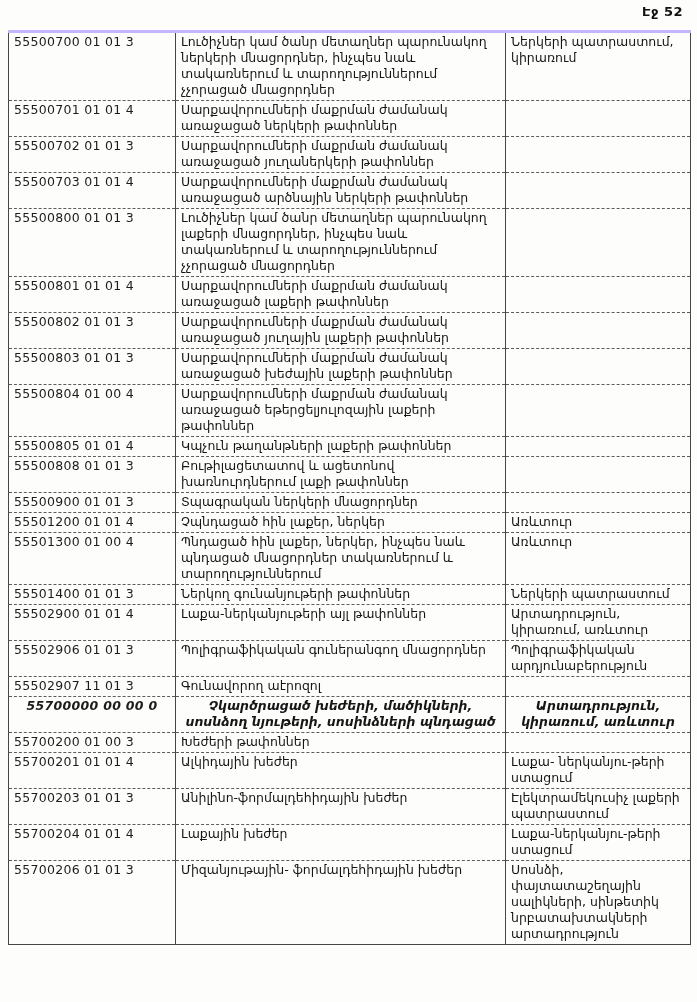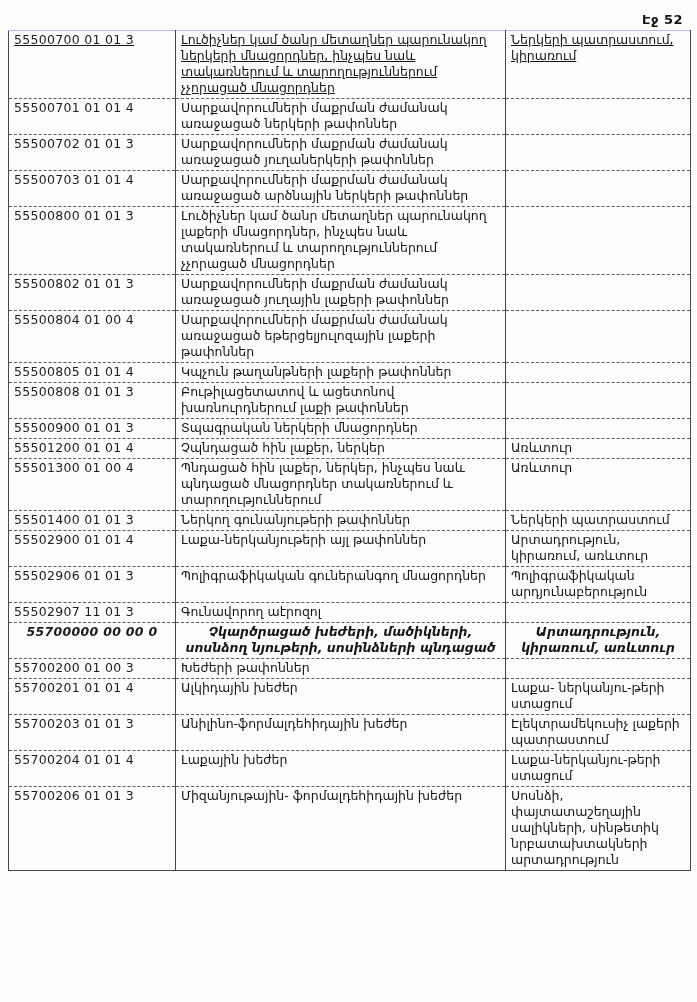--- a/index.html
+++ b/index.html
@@ -12,21 +12,21 @@
     width: 697px;
     height: 1002px;
     margin: 0 auto;
     background: #fdfdfc;
     overflow: hidden;
     font-family: "DejaVu Sans", "Liberation Sans", sans-serif;
     color: #161616;
   }
   .page-number {
     position: absolute;
-    top: 12px;
+    top: 4px;
     right: 14px;
     font-size: 13px;
     font-weight: bold;
     letter-spacing: 0.5px;
     color: #111;
   }
   table.waste-table {
     position: absolute;
     left: 8px;
     top: 30px;
@@ -41,21 +41,21 @@
   table.waste-table col.c-src  { width: 185px; }
   table.waste-table td {
     border-left: 1px solid #474747;
     border-right: 1px solid #474747;
     border-top: 1px dashed #5c5c5c;
     border-bottom: 1px dashed #5c5c5c;
     padding: 1px 5px 2px 5px;
     vertical-align: top;
     overflow: hidden;
   }
-  table.waste-table tr:first-child td { border-top: 1px solid #c4b5fd; text-decoration: underline; }
+  table.waste-table tr:first-child td { border-top: 3px solid #c4b5fd; }
   table.waste-table tr:last-child td { border-bottom: 1px solid #474747; }
   td.code-cell {
     white-space: nowrap;
     letter-spacing: 0.3px;
     color: #1c1c1c;
   }
   tr.emphasis td {
     font-style: italic;
     font-weight: bold;
     text-align: center;
@@ -94,22 +94,32 @@
           <td class="code-cell">55500703 01 01 4</td>
           <td class="description-cell">Սարքավորումների մաքրման ժամանակ առաջացած արծնային  ներկերի թափոններ</td>
           <td class="source-cell"></td>
         </tr>
         <tr>
           <td class="code-cell">55500800 01 01 3</td>
           <td class="description-cell">Լուծիչներ կամ ծանր մետաղներ պարունակող լաքերի մնացորդներ, ինչպես նաև տակառներում  և տարողություններում չչորացած մնացորդներ</td>
           <td class="source-cell"></td>
         </tr>
         <tr>
+          <td class="code-cell">55500801 01 01 4</td>
+          <td class="description-cell">Սարքավորումների մաքրման ժամանակ առաջացած լաքերի թափոններ</td>
+          <td class="source-cell"></td>
+        </tr>
+        <tr>
           <td class="code-cell">55500802 01 01 3</td>
           <td class="description-cell">Սարքավորումների մաքրման ժամանակ առաջացած յուղային լաքերի թափոններ</td>
+          <td class="source-cell"></td>
+        </tr>
+        <tr>
+          <td class="code-cell">55500803 01 01 3</td>
+          <td class="description-cell">Սարքավորումների մաքրման ժամանակ առաջացած խեժային լաքերի թափոններ</td>
           <td class="source-cell"></td>
         </tr>
         <tr>
           <td class="code-cell">55500804 01 00 4</td>
           <td class="description-cell">Սարքավորումների մաքրման ժամանակ առաջացած եթերցելյուլոզային լաքերի թափոններ</td>
           <td class="source-cell"></td>
         </tr>
         <tr>
           <td class="code-cell">55500805 01 01 4</td>
           <td class="description-cell">Կպչուն  թաղանթների լաքերի թափոններ</td>

